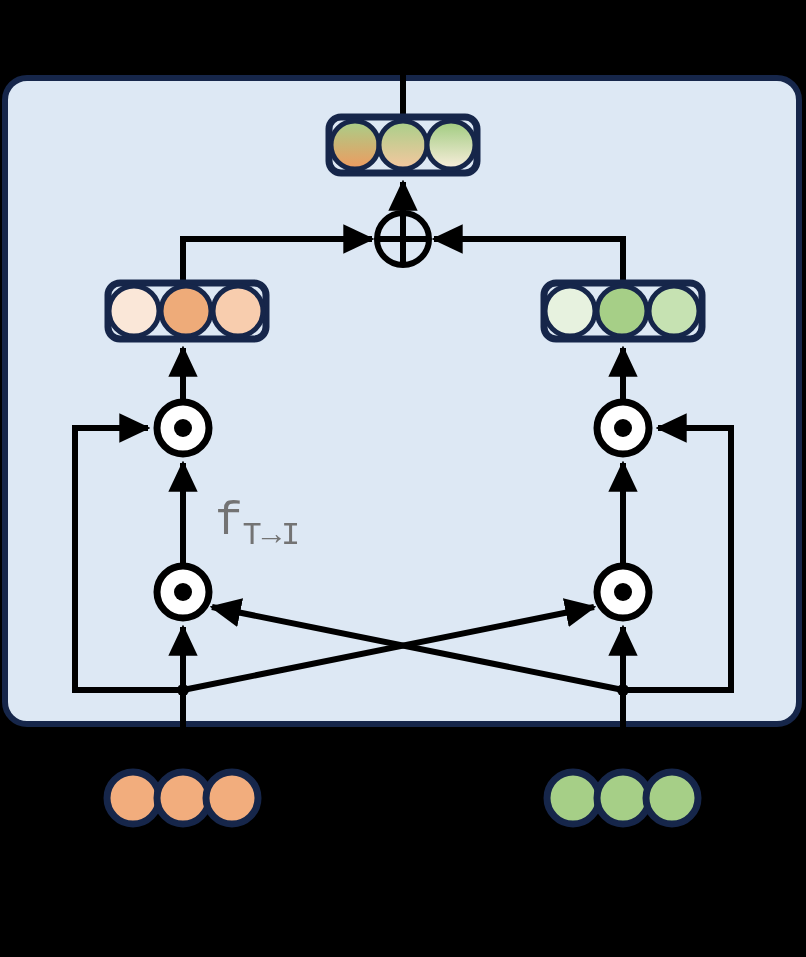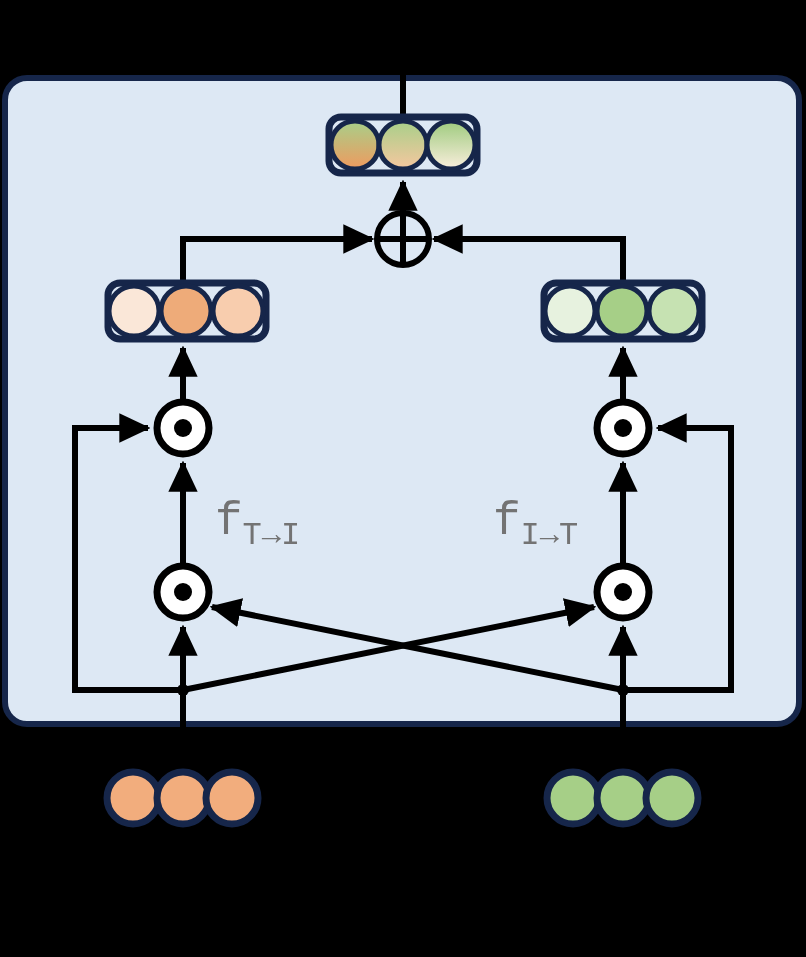--- a/index.html
+++ b/index.html
@@ -135,17 +135,14 @@
       <circle cx="573" cy="798" r="26" fill="#a6cf87" stroke="#16264a" stroke-width="7"></circle>
       <circle cx="623" cy="798" r="26" fill="#a6cf87" stroke="#16264a" stroke-width="7"></circle>
       <circle cx="672" cy="798" r="26" fill="#a6cf87" stroke="#16264a" stroke-width="7"></circle>
     </g>
   </svg>
 
   <div class="lbl" style="left:215px;top:499px;">
     <span class="base">f</span><span class="sub">T→I</span>
   </div>
 
-  <div class="lbl" style="left:493px;top:499px;">
-    <span class="base">f</span><span class="sub">I→T</span>
-  </div>
 
 </div>
 
 </body></html>

